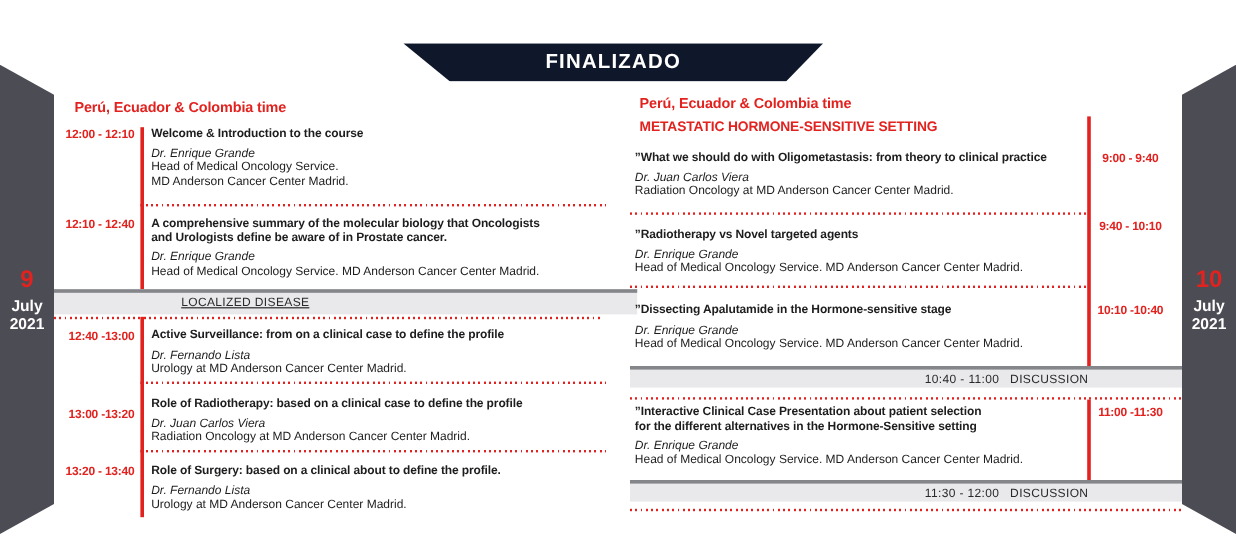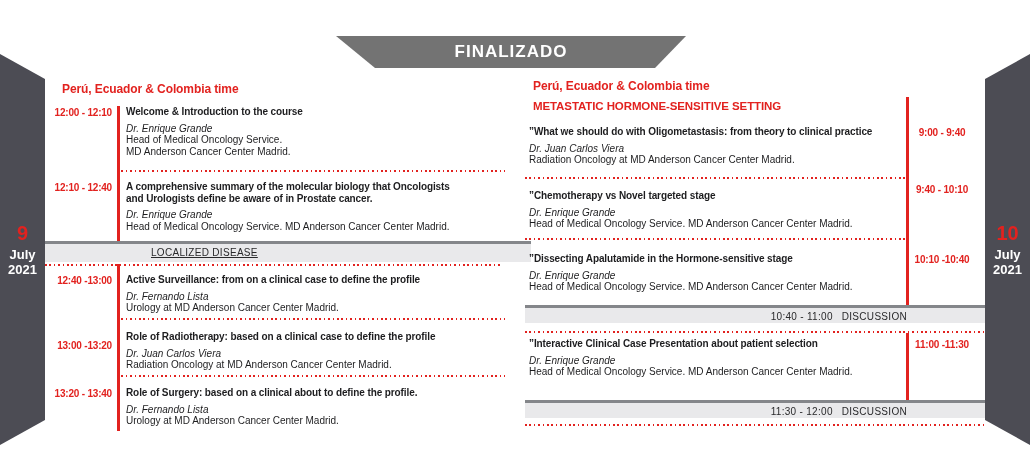--- a/index.html
+++ b/index.html
@@ -2,21 +2,21 @@
 <html><head>
 <meta charset="utf-8">
 <style>
   html,body{margin:0;padding:0;background:#fff;}
   #canvas{
     position:relative;width:1030px;height:450px;background:#ffffff;overflow:hidden;
     font-family:"Liberation Sans","DejaVu Sans",sans-serif;color:#1d1d1f;
   }
   
   .banner{
-    position:absolute;left:336px;top:36px;width:350px;height:32px;background:#737373;
+    position:absolute;left:336px;top:36px;width:350px;height:32px;background:#0f172a;
     clip-path:polygon(0 0,350px 0,319px 32px,39px 32px);
     text-align:center;line-height:32px;color:#ffffff;font-weight:bold;
     font-size:17px;letter-spacing:1px;
   }
   
   .ribbon{position:absolute;top:54px;width:45px;height:391px;background:#4c4c54;}
   .ribbon.left{left:0;clip-path:polygon(0 0,45px 25px,45px 366px,0 391px);}
   .ribbon.right{left:985px;clip-path:polygon(45px 0,0 25px,0 366px,45px 391px);}
   .dateblock{position:absolute;top:224px;width:45px;text-align:center;}
   .dateblock.left{left:0;}
@@ -140,32 +140,33 @@
 
   <div class="time r" style="top:127px;">9:00 - 9:40</div>
   <div class="body r" style="top:126px;">
     <div class="title-line">”What we should do with Oligometastasis: from theory to clinical practice</div>
     <div class="speaker">Dr. Juan Carlos Viera</div>
     <div class="affil">Radiation Oncology at MD Anderson Cancer Center Madrid.</div>
   </div>
 
   <div class="time r" style="top:184px;">9:40 - 10:10</div>
   <div class="body r" style="top:190px;">
-    <div class="title-line">”Chemotherapy vs Novel targeted stage</div>
+    <div class="title-line">”Radiotherapy vs Novel targeted agents</div>
     <div class="speaker">Dr. Enrique Grande</div>
     <div class="affil">Head of Medical Oncology Service. MD Anderson Cancer Center Madrid.</div>
   </div>
 
   <div class="time r" style="top:254px;">10:10 -10:40</div>
   <div class="body r" style="top:253px;">
     <div class="title-line">”Dissecting Apalutamide in the Hormone-sensitive stage</div>
     <div class="speaker">Dr. Enrique Grande</div>
     <div class="affil">Head of Medical Oncology Service. MD Anderson Cancer Center Madrid.</div>
   </div>
 
   <div class="time r" style="top:339px;">11:00 -11:30</div>
   <div class="body r" style="top:338px;">
     <div class="title-line">”Interactive Clinical Case Presentation about patient selection</div>
+    <div class="title-line">for the different alternatives in the Hormone-Sensitive setting</div>
     <div class="speaker">Dr. Enrique Grande</div>
     <div class="affil">Head of Medical Oncology Service. MD Anderson Cancer Center Madrid.</div>
   </div>
 
 </div>
 
 </body></html>

